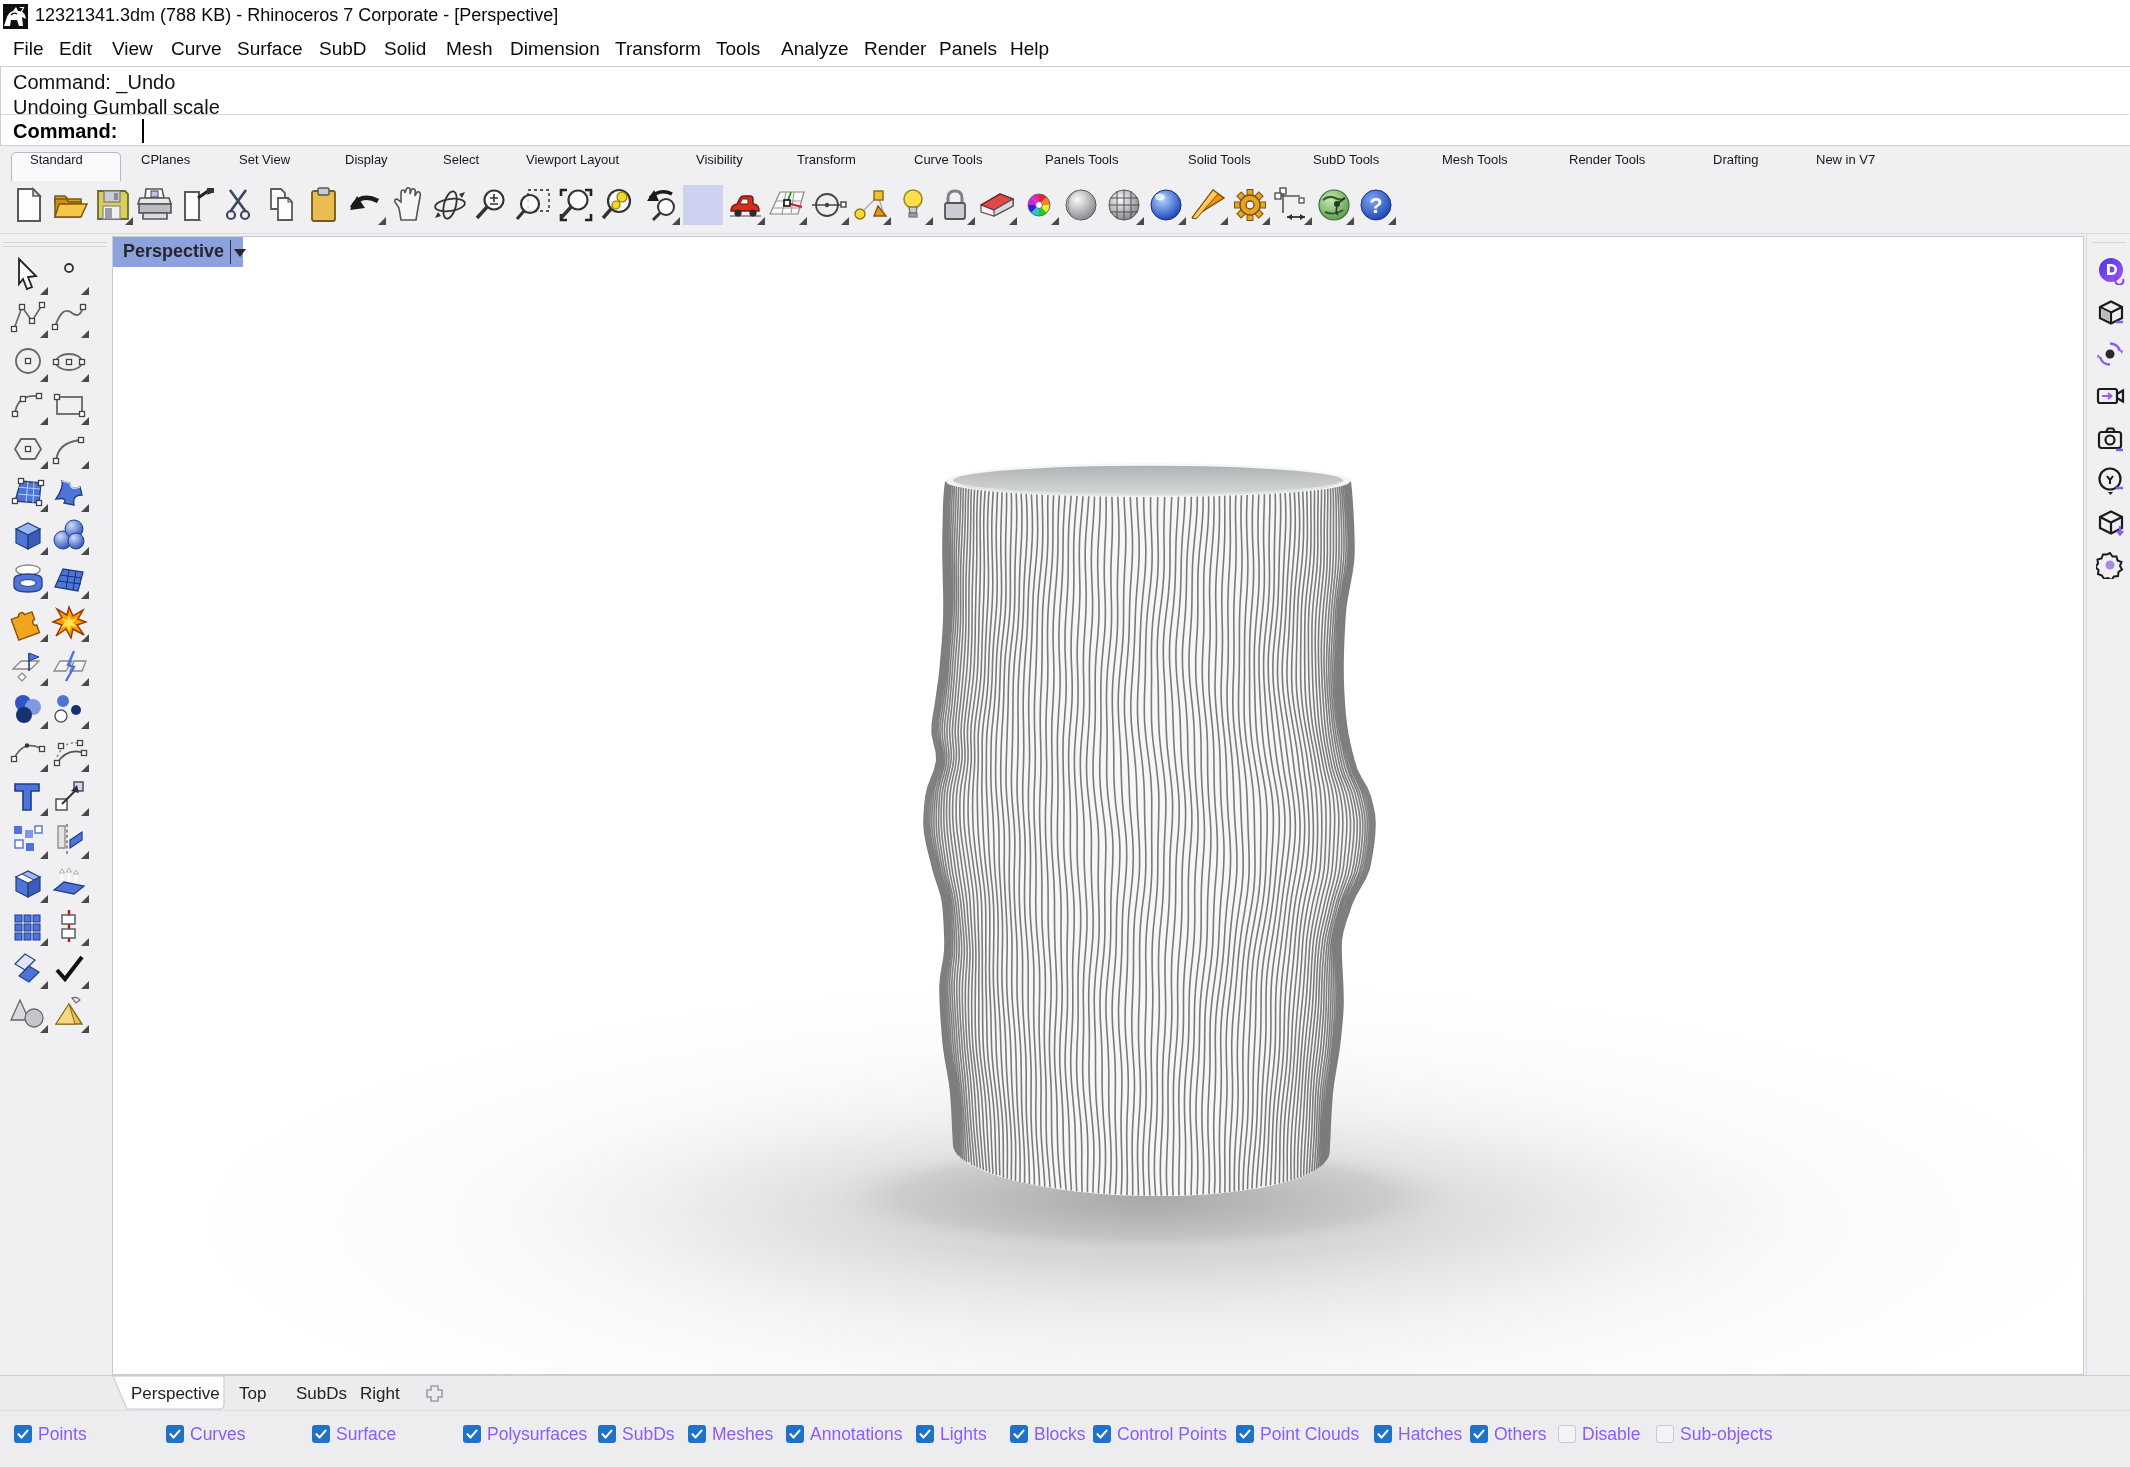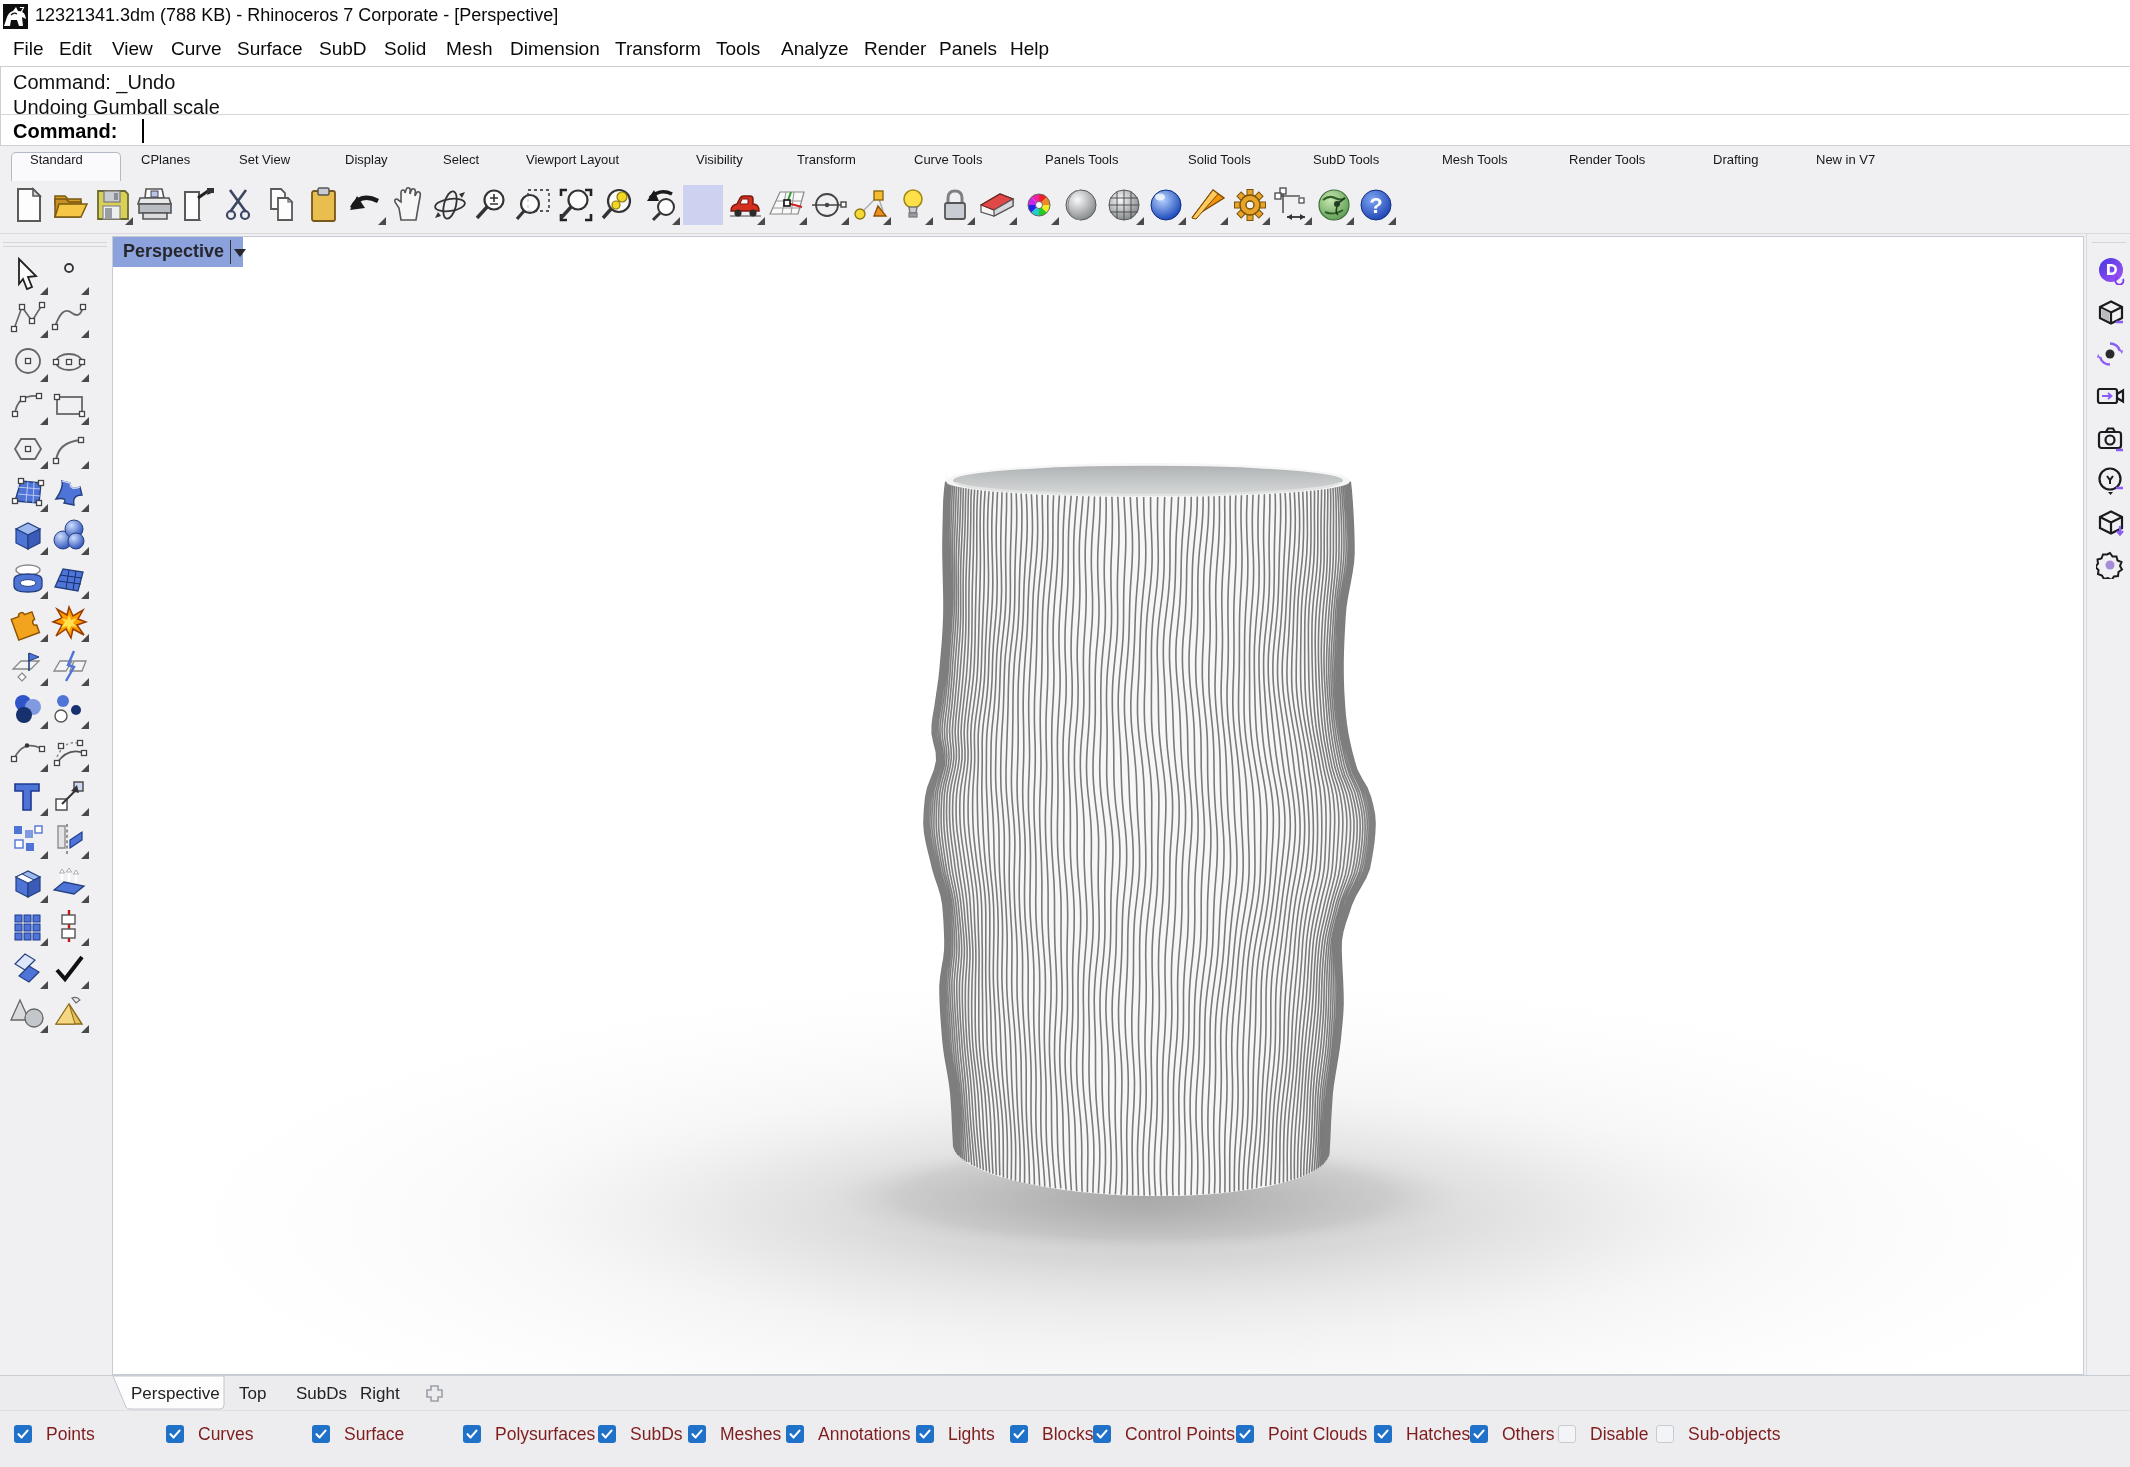--- a/index.html
+++ b/index.html
@@ -28,21 +28,21 @@
 #vplabel{position:absolute;left:113px;top:237px;width:130px;height:30px;background:#8ca2dc;}
 #vplabel span{position:absolute;left:10px;top:4px;font-size:18px;font-weight:bold;color:#26262c;}
 #vplabel .sep{position:absolute;left:117px;top:3px;width:1px;height:24px;background:#333;}
 #vplabel .tri{position:absolute;left:121px;top:12px;width:0;height:0;border-left:6px solid transparent;border-right:6px solid transparent;border-top:8px solid #26262c;}
 #btabs{position:absolute;left:0;top:1375px;width:2130px;height:35px;background:#ececef;border-top:1px solid #c9cdd4;}
 .btab{position:absolute;top:8px;font-size:17px;color:#222;}
 #statusbar{position:absolute;left:0;top:1410px;width:2130px;height:57px;background:#ededf0;border-top:1px solid #dfdfe3;}
 .cb{position:absolute;top:14px;width:18px;height:18px;border-radius:3px;background:#1f72c8;}
 .cb svg{position:absolute;left:1px;top:1px;}
 .cbu{position:absolute;top:14px;width:18px;height:18px;border-radius:3px;background:#f2f4f7;border:1px solid #c8ccd2;}
-.cblbl{position:absolute;top:13px;font-size:17.5px;color:#7f1d1d;margin-left:8px;}
+.cblbl{position:absolute;top:13px;font-size:17.5px;color:#8b5cf6;}
 </style>
 
 </head><body>
 <div id="titlebar">
 <svg class="abs" style="left:3px;top:4px" width="25" height="25" viewBox="0 0 25 25">
 <rect x="0" y="0" width="25" height="25" fill="#0e0e0e"></rect>
 <path d="M1 22 L4 13 Q6 8 10 7 L13 3 L15 7 Q20 7 22 11 L23 15 L19 13 L20 22 L16 22 L14 16 L8 16 L7 22 Z" fill="#fff"></path>
 <path d="M8 11 q3 -3 6 -1" fill="none" stroke="#0e0e0e" stroke-width="1.2"></path>
 <text x="19" y="9" font-size="9" font-weight="bold" fill="#fff" text-anchor="middle" font-family="Liberation Sans,sans-serif">7</text>
 </svg>

